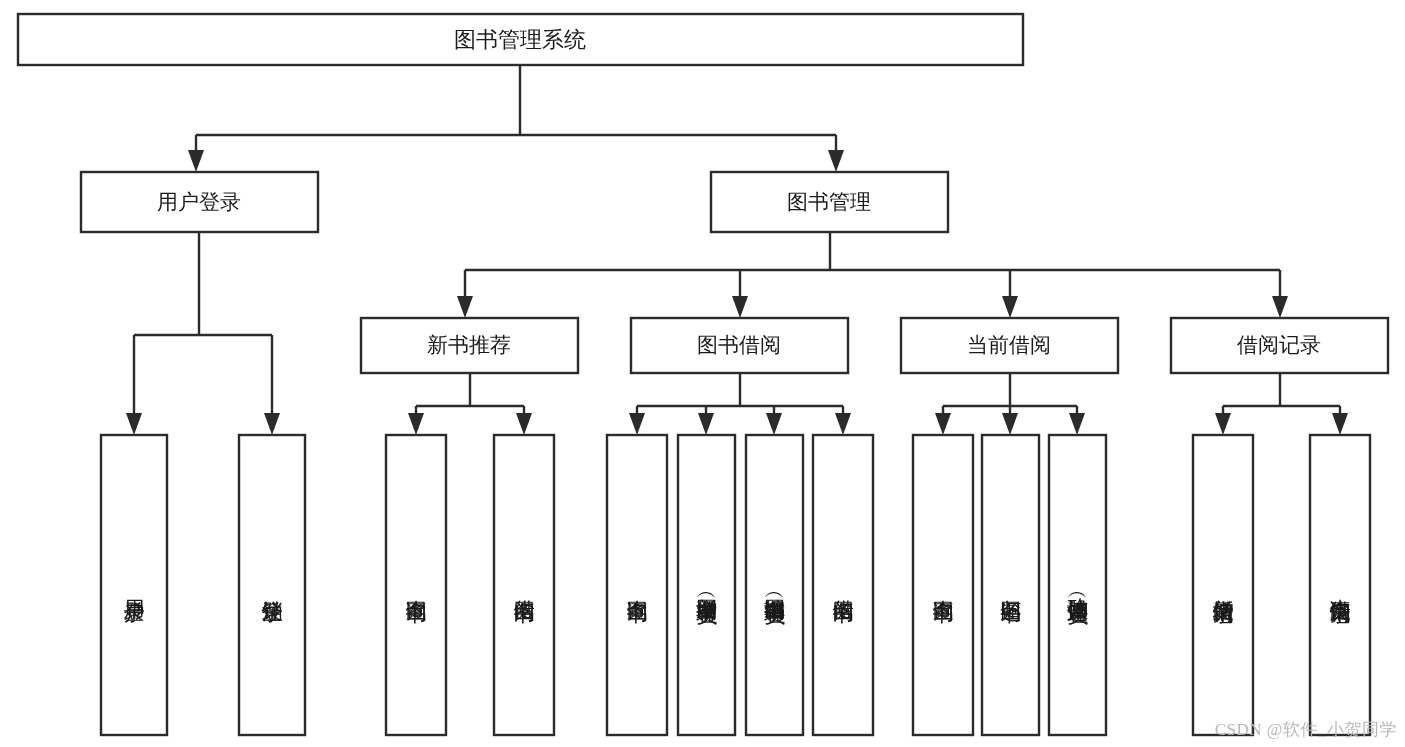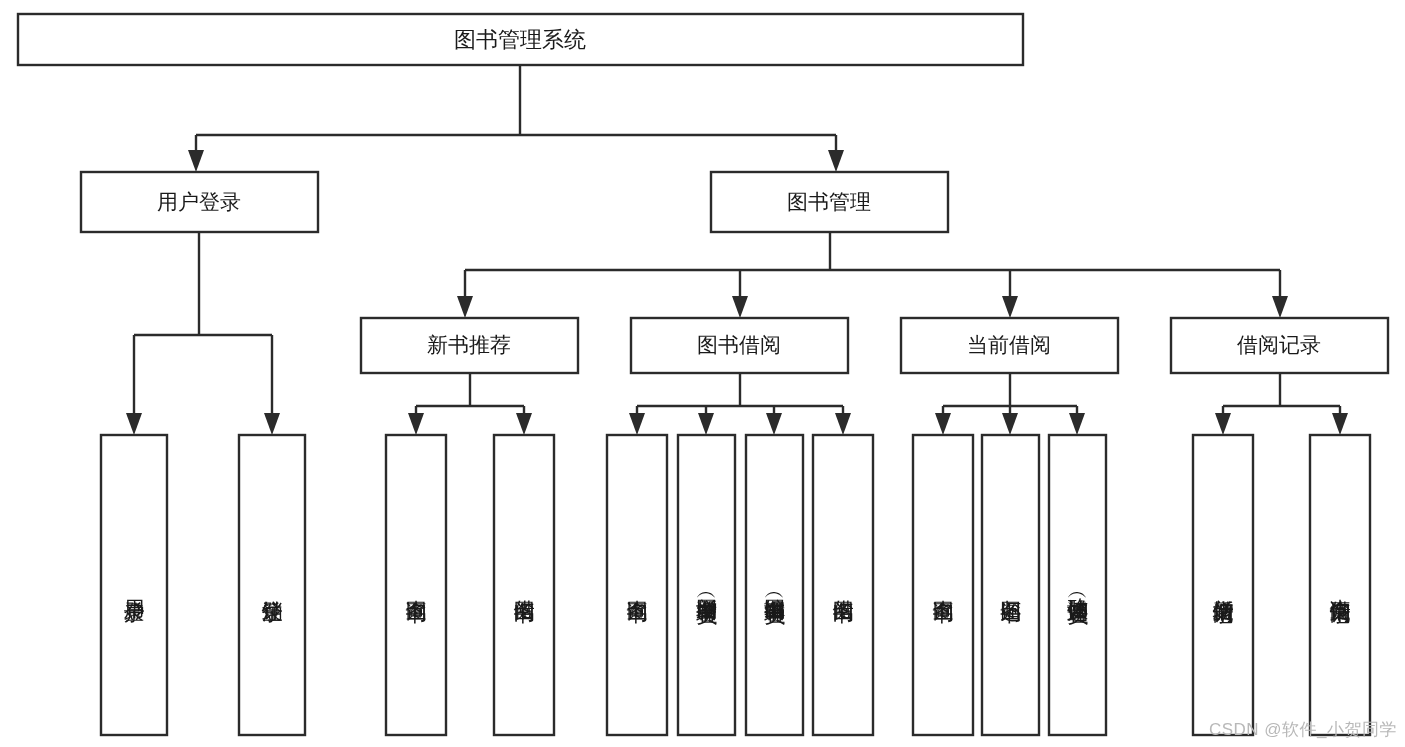--- a/index.html
+++ b/index.html
@@ -25,21 +25,21 @@
     letter-spacing:1px;
     display:flex;align-items:center;justify-content:center;
     white-space:nowrap;
   }
   .leaf-text-wrap{
     position:absolute;display:flex;align-items:center;justify-content:center;
     pointer-events:none;
   }
   .watermark{
     position:absolute;right:8px;bottom:6px;
-    font-family:Liberation Sans, sans-serif;
+    font-family:Liberation Serif, serif;
     font-size:17px;color:#b8b8b8;white-space:nowrap;
     letter-spacing:0.5px;
   }
 </style>
 </head>
 <body>
 
 <svg id="diagram" viewBox="0 0 1405 747">
   <defs>
     <marker id="arr" viewBox="0 0 12 14" refX="6" refY="13.5" markerWidth="12" markerHeight="14" orient="auto-start-reverse" markerUnits="userSpaceOnUse">

